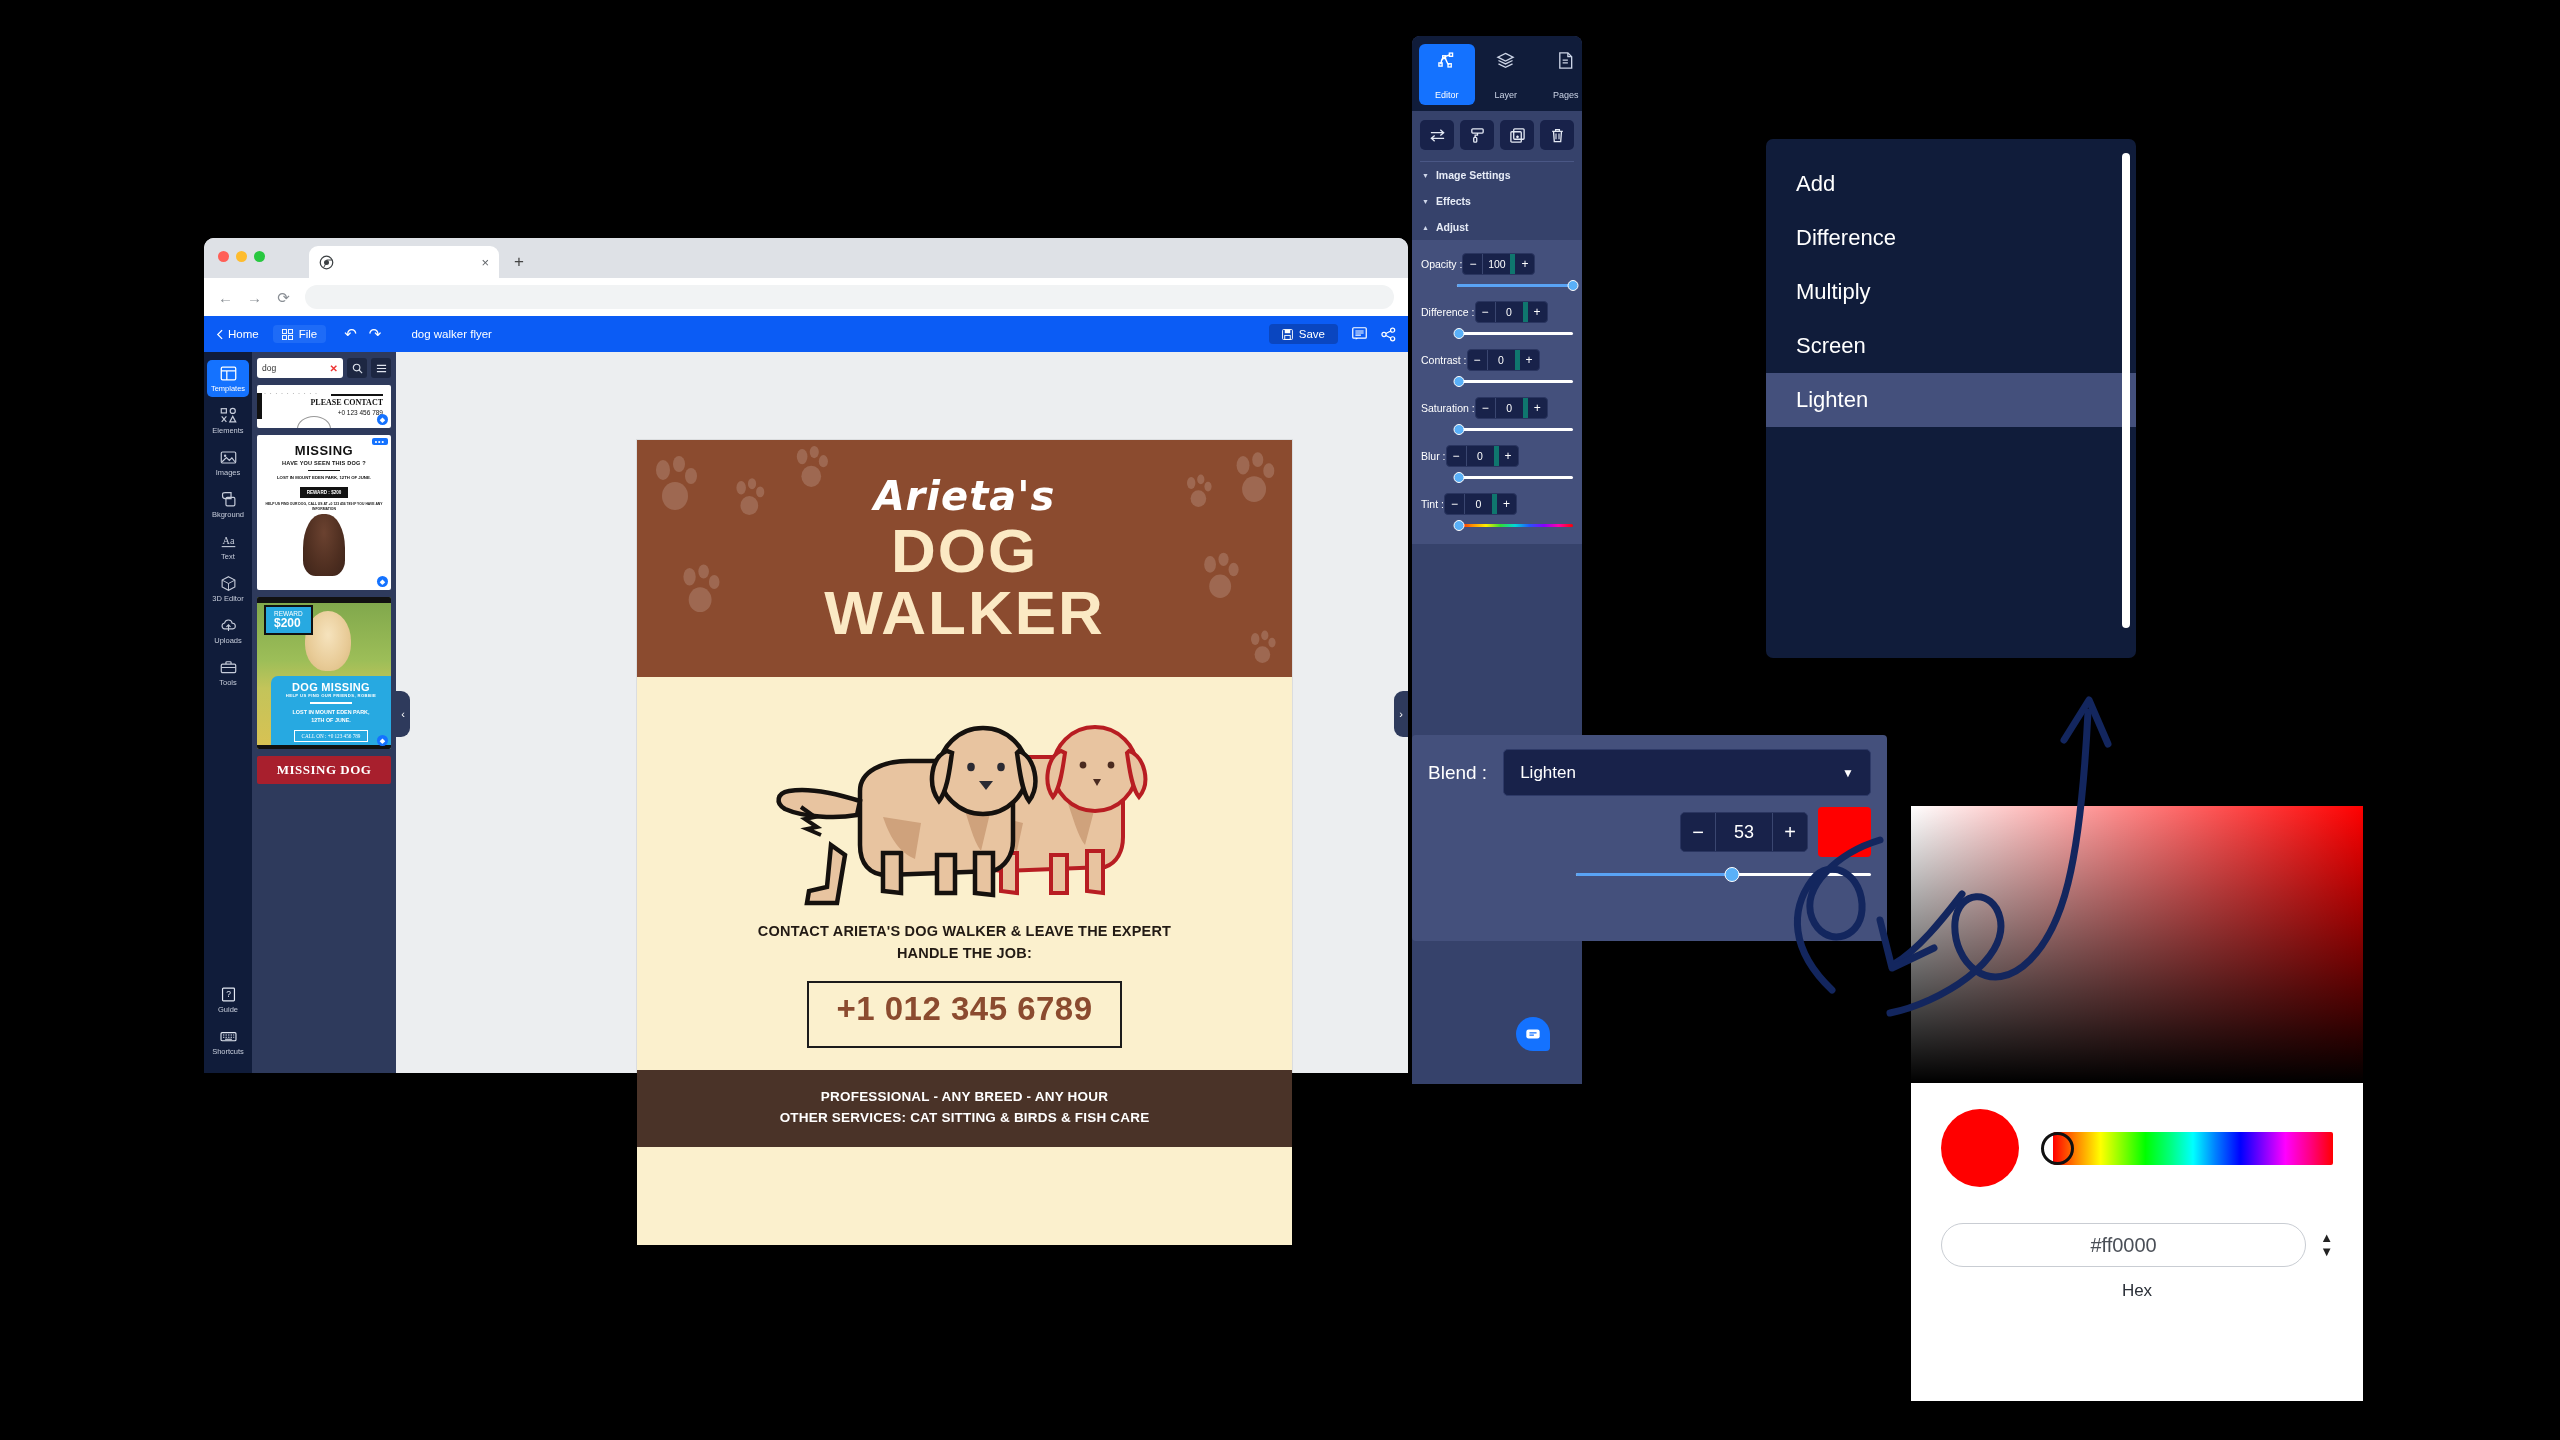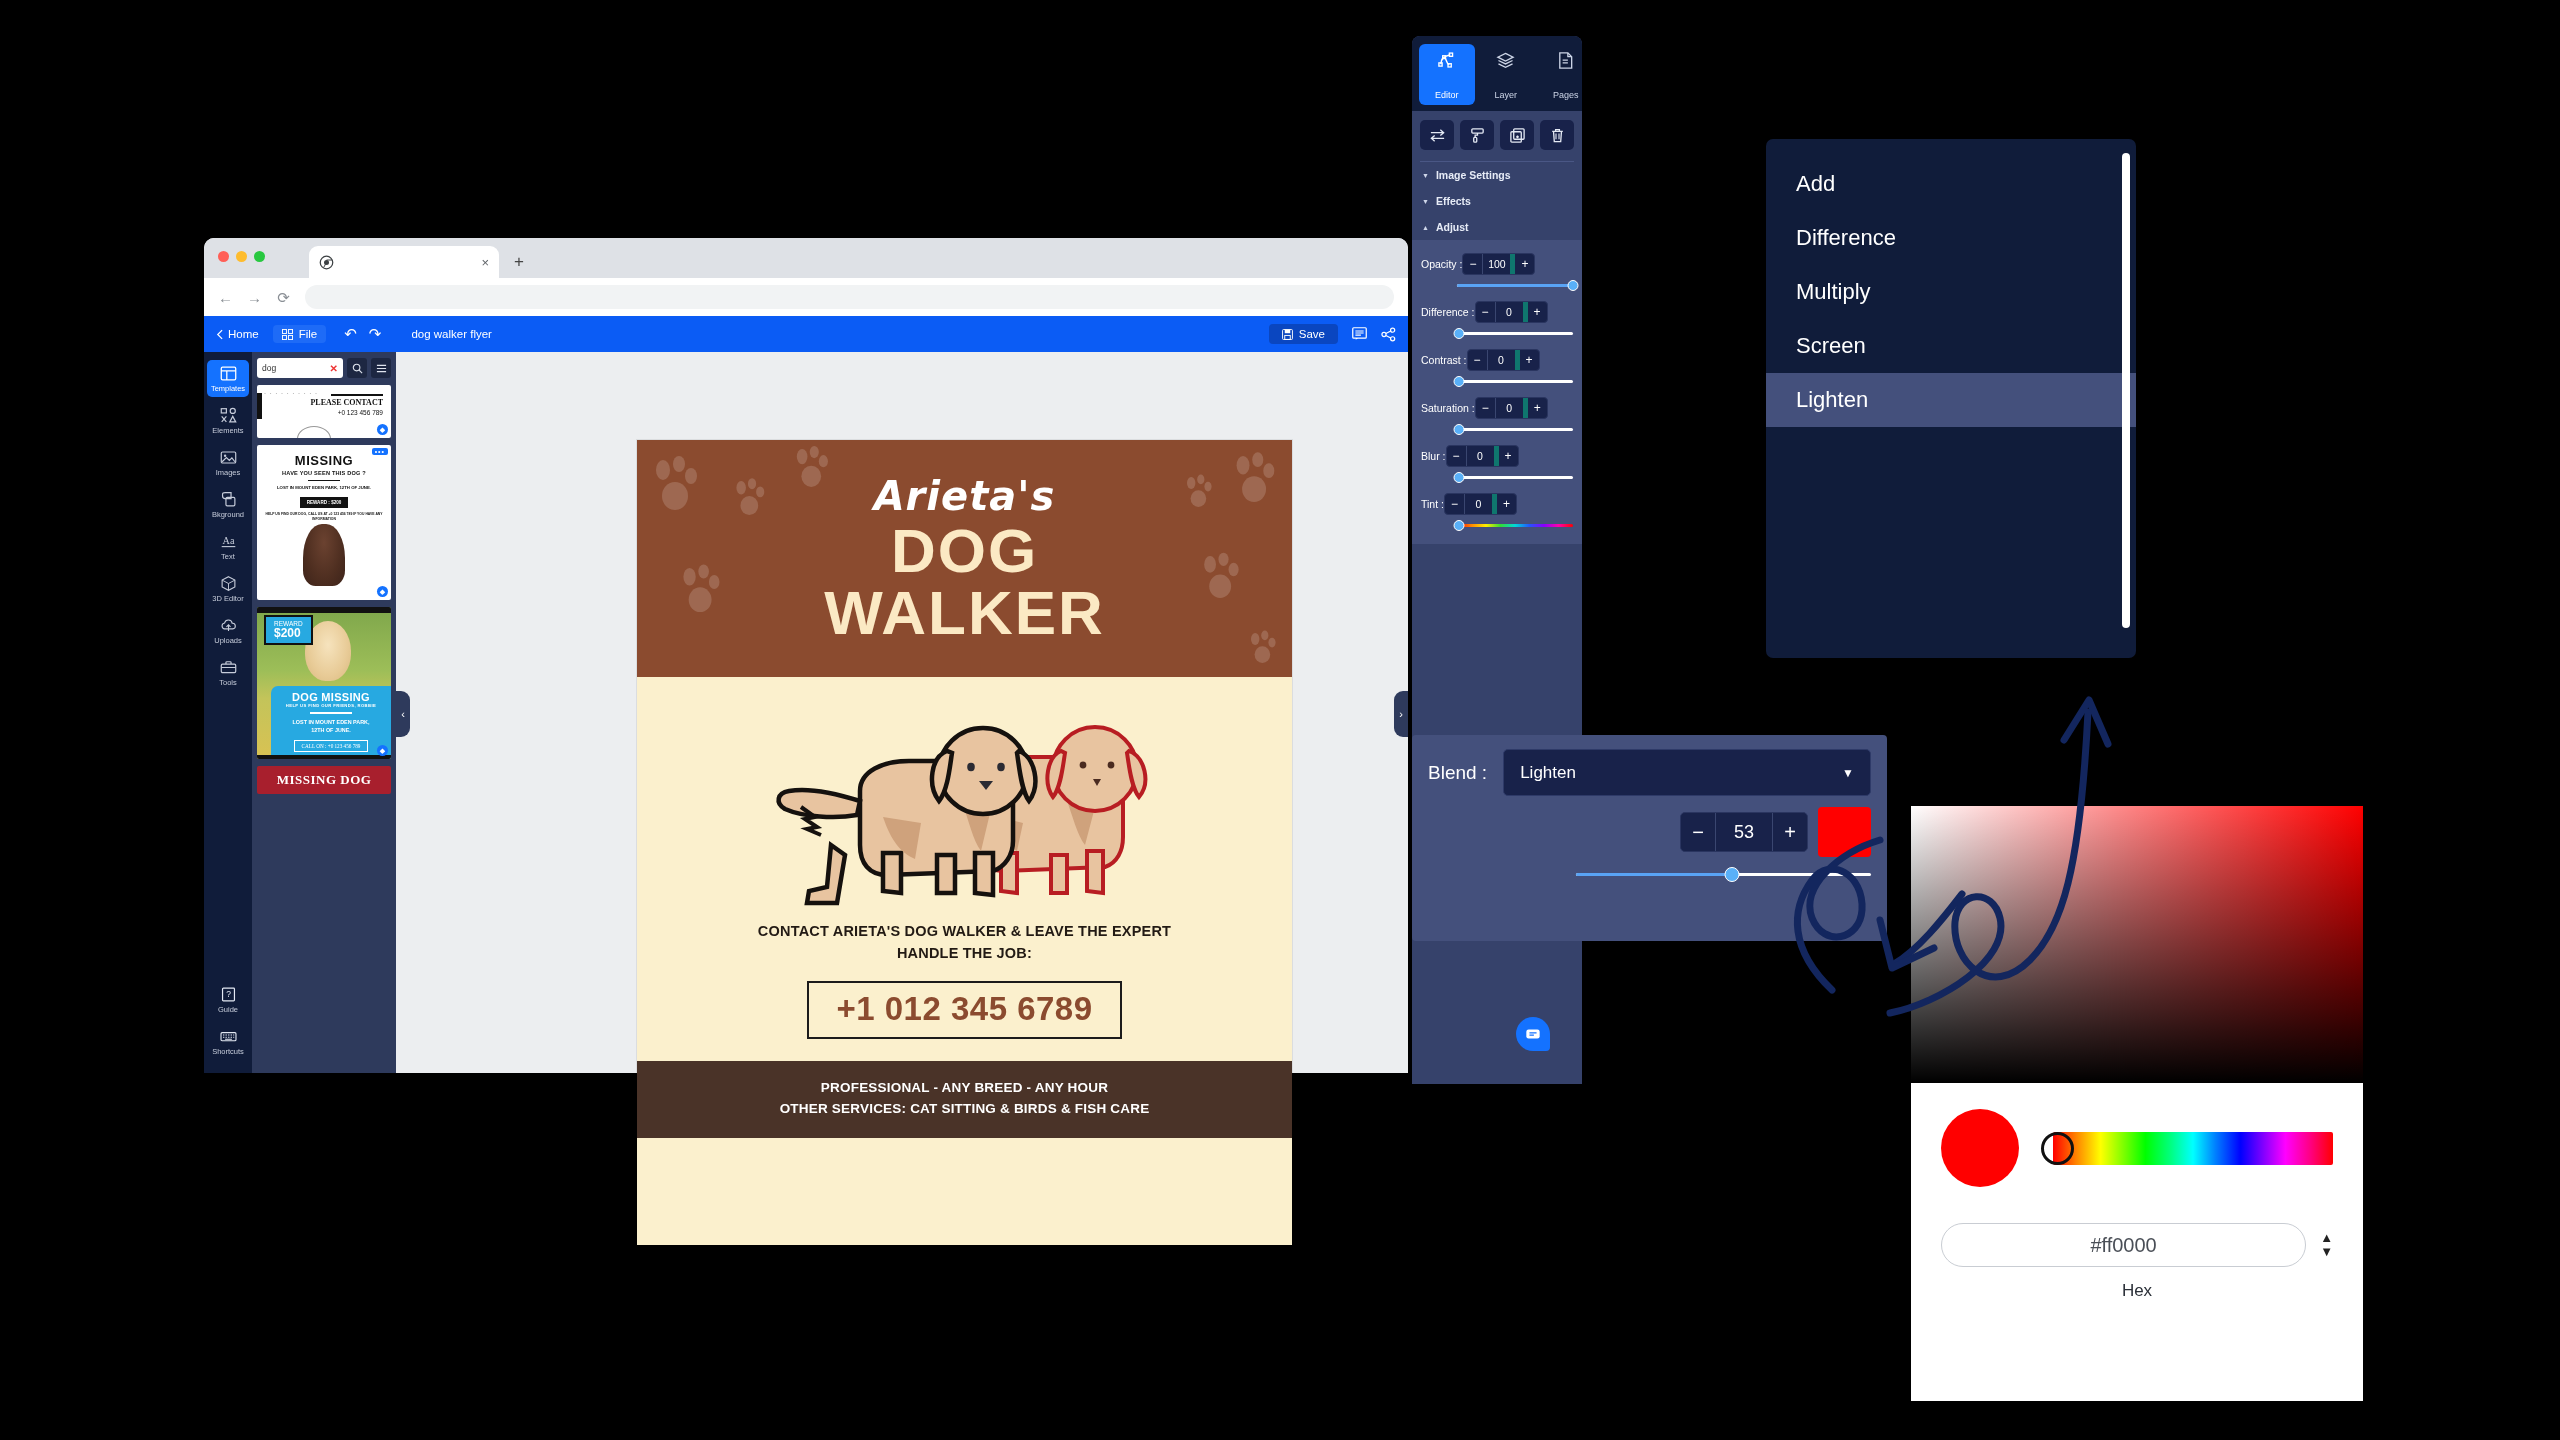--- a/index.html
+++ b/index.html
@@ -99,21 +99,21 @@
     position:absolute; right:3px; top:3px; background:#1472ff; color:#fff;
     font-size:7px; border-radius:2px; padding:0 3px; letter-spacing:1px;
   }
   .badge-gem {
     position:absolute; right:3px; bottom:3px; width:11px; height:11px;
     border-radius:50%; background:#1472ff; display:flex; align-items:center;
     justify-content:center; color:#fff; font-size:7px;
   }
 
   
-  .t1 { height:53px; background:#fff; padding:6px 7px; }
+  .t1 { height:43px; background:#fff; padding:6px 7px; }
   .t1 .bar { position:absolute; left:0; top:8px; width:5px; height:26px; background:#111; }
   .t1 .dotgrid { font-size:6px; letter-spacing:1px; color:#111; line-height:5px; }
   .t1 .line { position:absolute; right:8px; top:9px; width:52px; height:2px; background:#111; }
   .t1 .pc { position:absolute; right:8px; top:13px; font-size:8px; font-weight:bold;
     font-family:"Liberation Serif", serif; color:#111; }
   .t1 .ph { position:absolute; right:8px; top:24px; font-size:6.5px; color:#111; }
   .t1 .rings { position:absolute; left:40px; bottom:-14px; width:34px; height:26px;
     border-radius:50%; border:1px solid #999; }
 
   
@@ -180,21 +180,21 @@
   .fl-dog { color:#fbe9c4; font-size:62px; font-weight:bold; line-height:.98; letter-spacing:2px;}
   .fl-walker { color:#fbe9c4; font-size:62px; font-weight:bold; line-height:1.02; letter-spacing:2px;}
   .fl-body { background:#fbf0cd; padding: 10px 0 0; }
   .fl-dogs { height: 230px; display:flex; align-items:center; justify-content:center; }
   .fl-contact {
     text-align:center; color:#221a14; font-size:14.5px; font-weight:bold;
     line-height:1.5; letter-spacing:.2px; padding: 4px 40px 0;
   }
   .fl-phone {
     margin: 16px auto 8px; width: 315px; border:2.5px solid #1b1b1b;
-    text-align:center; padding: 7px 0 9px; color:#8b4b2f; font-size:33px; font-weight:bold;
+    text-align:center; padding: 7px 0 18px; color:#8b4b2f; font-size:33px; font-weight:bold;
     letter-spacing:.5px;
   }
   .fl-foot {
     margin-top: 22px; background:#4a3328; color:#fff; text-align:center;
     padding: 16px 0 18px; font-size:13.5px; font-weight:bold; line-height:1.6;
     letter-spacing:.2px;
   }
 
   
   .editorpanel {

